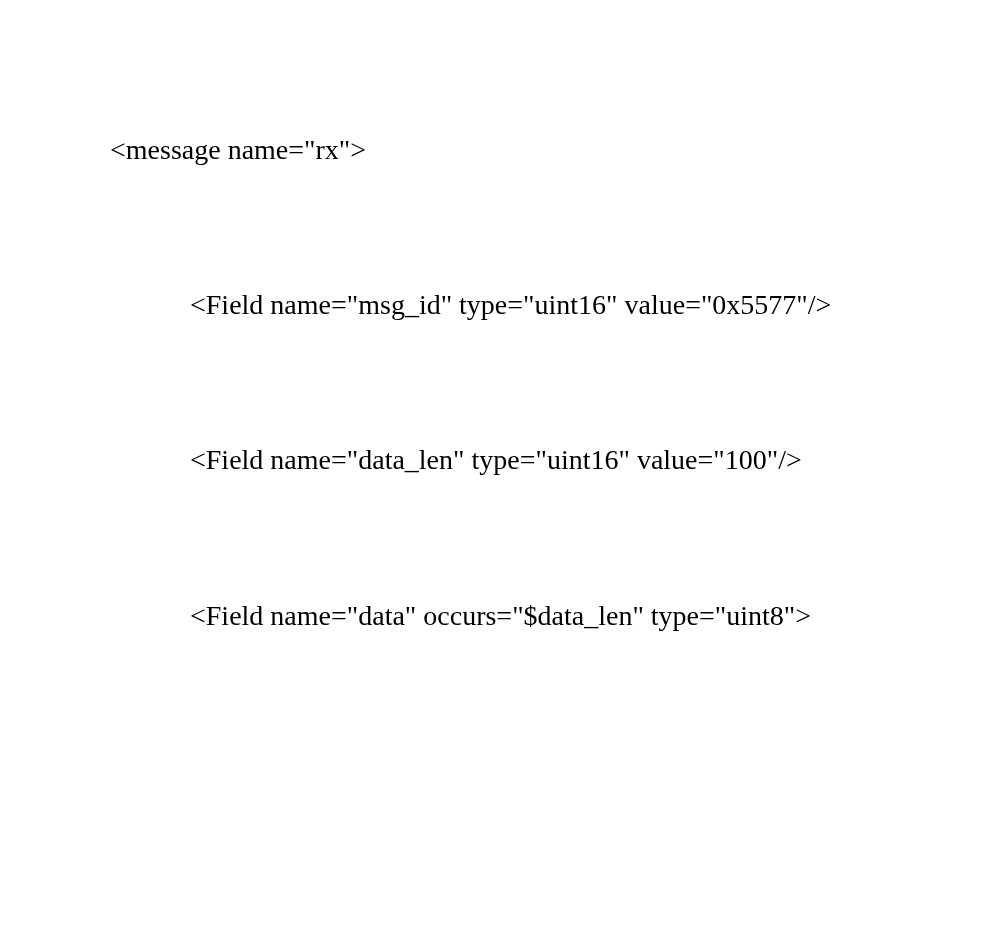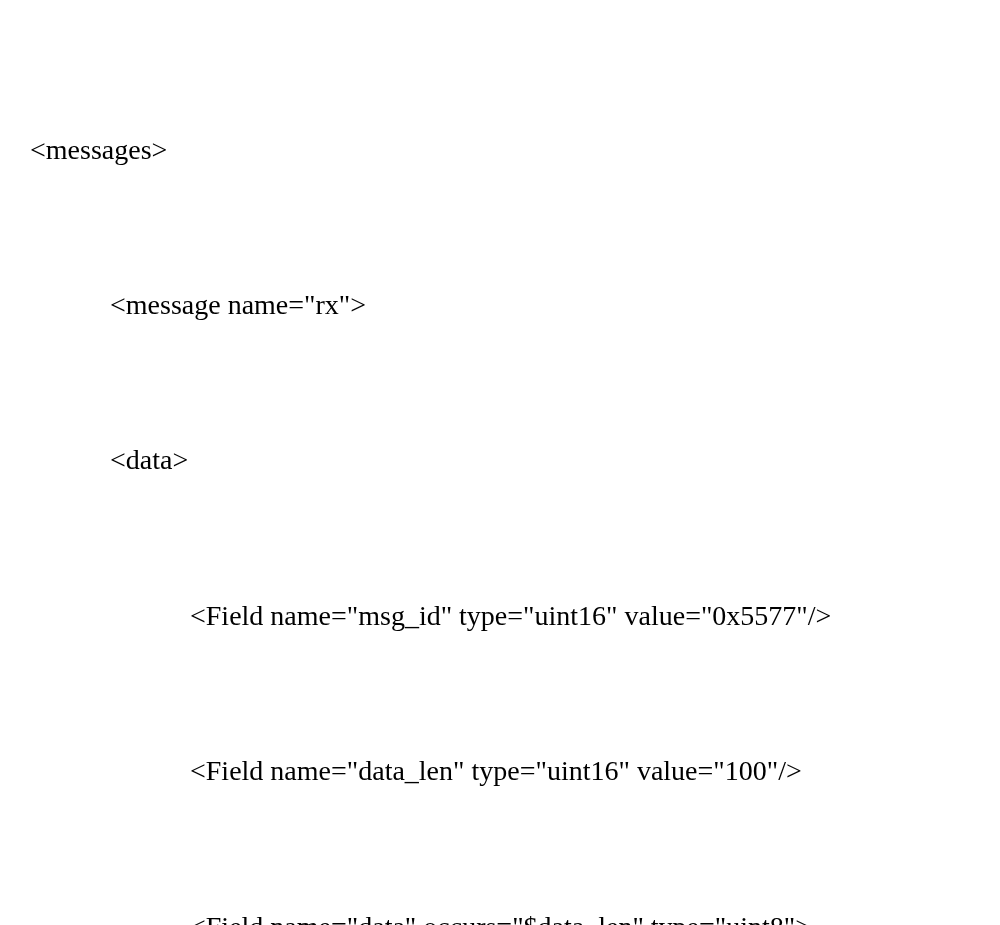--- a/index.html
+++ b/index.html
@@ -27,23 +27,21 @@
       padding-left: 80px;
     }
     .indent-2 {
       padding-left: 160px;
     }
   </style>
 </head>
 <body>
 
 <div class="code-container">
-  <span class="line">&lt;messages&gt;</span>
   <span class="line indent-1">&lt;message name="rx"&gt;</span>
-  <span class="line indent-1">&lt;data&gt;</span>
   <span class="line indent-2">&lt;Field name="msg_id" type="uint16" value="0x5577"/&gt;</span>
   <span class="line indent-2">&lt;Field name="data_len" type="uint16" value="100"/&gt;</span>
   <span class="line indent-2">&lt;Field name="data" occurs="$data_len" type="uint8"&gt;</span>
   
   
   
   
   
   
   

